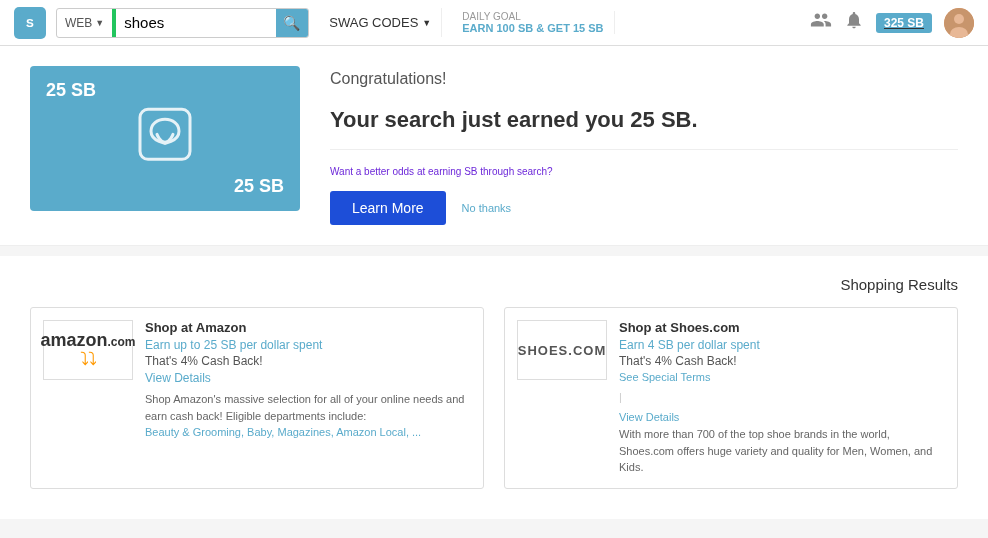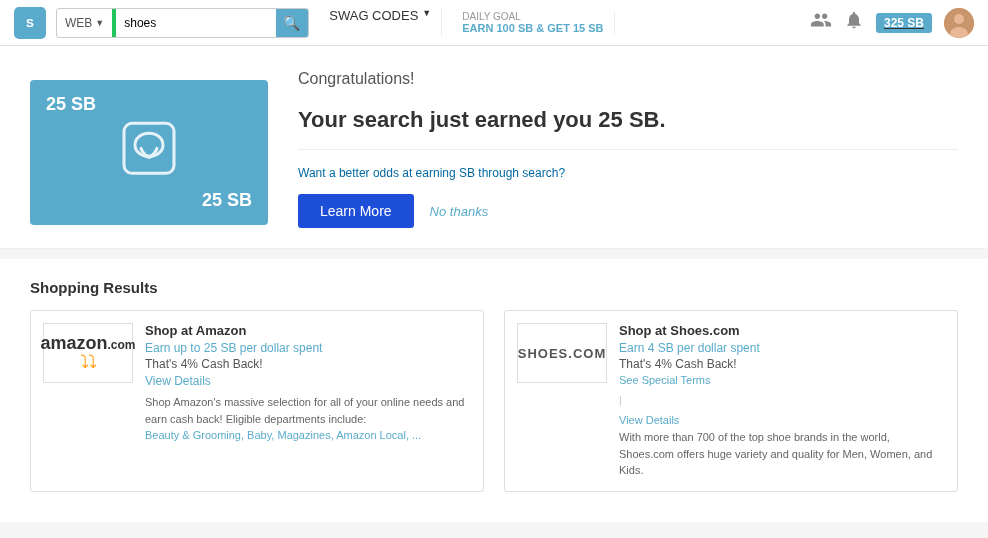--- a/index.html
+++ b/index.html
@@ -38,35 +38,35 @@
       color: #555;
       border-right: 4px solid #22c55e;
       height: 100%;
       display: flex; align-items: center;
       gap: 3px;
       cursor: pointer;
     }
     .search-input {
       border: none; outline: none;
       padding: 0 8px;
-      font-size: 12px;
+      font-size: 15px;
       width: 160px;
       height: 100%;
     }
     .search-btn {
       background: #5aabcb;
       border: none;
       width: 32px; height: 100%;
       cursor: pointer;
       display: flex; align-items: center; justify-content: center;
       color: white;
       font-size: 14px;
     }
     .swag-codes {
-      display: flex; gap: 4px;
+      display: flex; align-items: center; gap: 4px;
       font-size: 13px; color: #333; cursor: pointer;
       padding: 0 10px;
       height: 100%;
       border-right: 1px solid #eee;
     }
     .daily-goal {
       display: flex; flex-direction: column; align-items: flex-start;
       padding: 0 10px;
       border-right: 1px solid #eee;
       font-size: 10px;
@@ -106,65 +106,64 @@
     .notification-section {
       background: #fff;
       padding: 20px 30px;
       display: flex;
       align-items: flex-start;
       gap: 30px;
       border-bottom: 1px solid #eee;
     }
     .sb-card {
       background: #5aabcb;
-      width: 238px;
+      width: 270px;
       height: 145px;
       border-radius: 4px;
       flex-shrink: 0;
       display: flex;
       flex-direction: column;
       justify-content: space-between;
       padding: 14px 16px;
       color: white;
       position: relative;
-      margin-top: 14px;
     }
     .sb-card-top { font-size: 18px; font-weight: bold; }
     .sb-card-logo {
       position: absolute;
       top: 50%; left: 50%;
       transform: translate(-50%, -55%);
     }
     .sb-card-logo svg { width: 60px; height: 60px; opacity: 0.85; }
     .sb-card-bottom { font-size: 18px; font-weight: bold; text-align: right; }
 
     .notification-content { flex: 1; padding-top: 4px; }
     .notif-congrats { font-size: 16px; color: #555; margin-bottom: 19px; }
     .notif-heading { font-size: 22px; font-weight: bold; color: #333; margin-bottom: 16px; border-bottom: 1px solid #eee; padding-bottom: 16px; }
-    .notif-subtext { font-size: 12px; color: #0369a1; margin-bottom: 14px; }
+    .notif-subtext { font-size: 10px; color: #6d28d9; margin-bottom: 14px; }
     .notif-buttons { display: flex; align-items: center; gap: 16px; }
     .btn-learn-more {
       background: #1d4ed8;
       color: white;
       border: none;
       border-radius: 3px;
       padding: 9px 22px;
       font-size: 14px;
       cursor: pointer;
     }
-    .btn-no-thanks { color: #5aabcb; font-size: 13px; cursor: pointer; background: none; border: none; font-style: italic; }
+    .btn-no-thanks { color: #5aabcb; font-size: 11px; cursor: pointer; background: none; border: none; }
 
     
     .shopping-section {
       background: #fff;
       padding: 20px 30px 30px;
       margin-top: 10px;
       background: #fff;
     }
-    .shopping-title { font-size: 15px; font-weight: bold; color: #333; margin-bottom: 14px; }
+    .shopping-title { font-size: 15px; font-weight: normal; color: #333; margin-bottom: 14px; text-align: right; }
     .shopping-grid { display: flex; gap: 20px; }
     .shop-card {
       flex: 1;
       border: 1px solid #ddd;
       border-radius: 3px;
       padding: 12px;
       display: flex;
       gap: 12px;
       background: #fff;
     }

